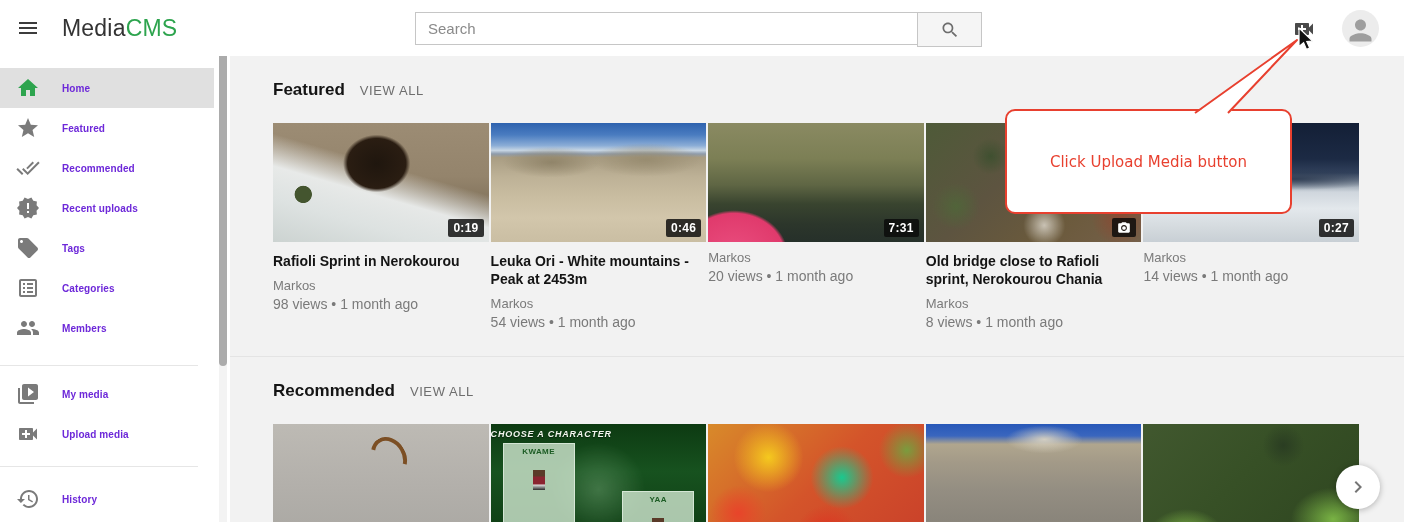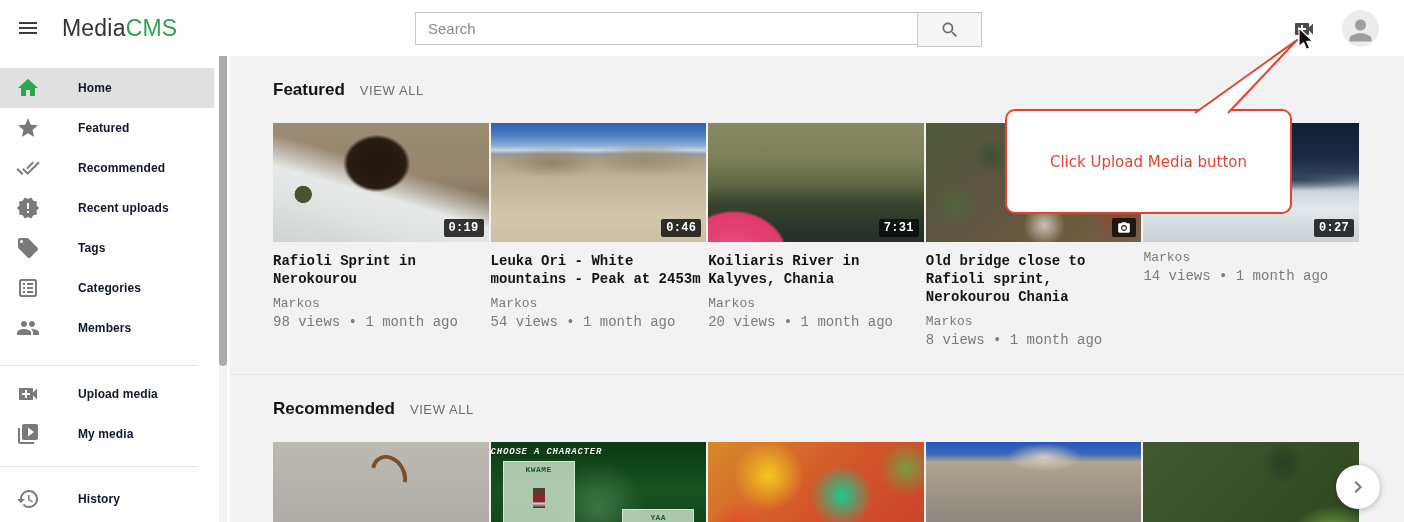--- a/index.html
+++ b/index.html
@@ -28,32 +28,32 @@
   .avatar svg{width:33px;height:33px;margin:4px auto 0;color:#9e9e9e;}
   
   .sidebar{position:absolute;left:0;top:56px;width:230px;height:466px;background:#fff;z-index:10;}
   .scroll-track{position:absolute;right:3px;top:0;width:8px;height:466px;background:#f3f3f3;}
   .scroll-thumb{position:absolute;right:3px;top:-6px;width:8px;height:316px;background:#ababab;border-radius:4px;}
   .side-nav{padding-top:12px;padding-right:16px;}
   .side-item{display:flex;align-items:center;height:40px;padding-left:16px;cursor:pointer;}
   .side-item.active{background:#e0e0e0;}
   .side-item .ic{width:24px;height:24px;color:#7a7a7a;flex:none;}
   .side-item.active .ic{color:var(--green);}
-  .side-item .lbl{margin-left:38px;font-size:12px;color:#0f172a;font-weight:bold;letter-spacing:.1px;}
+  .side-item .lbl{margin-left:22px;font-size:10px;color:#6d28d9;font-weight:bold;letter-spacing:.1px;}
   .side-sep1{border-top:1px solid #e6e6e6;margin:17px 16px 8px 0;}
   .side-sep2{border-top:1px solid #e6e6e6;margin:12px 16px 12px 0;}
   
   .content{position:absolute;left:230px;top:56px;width:1174px;height:466px;background:#f2f2f2;overflow:hidden;}
   .section{padding:0 45px 0 43px;}
   .section.featured{padding-top:24px;padding-bottom:26px;border-bottom:1px solid #e4e4e4;}
   .section.recommended{padding-top:24px;}
   .section-head{display:flex;align-items:baseline;margin-bottom:23px;}
   .section-title{font-size:17px;font-weight:bold;color:#141414;margin:0;}
   .view-all{margin-left:15px;font-size:13px;color:#6e6e6e;letter-spacing:.6px;cursor:pointer;}
-  .cards-row{display:flex;gap:2px;font-family:Liberation Mono, monospace;}
+  .cards-row{display:flex;gap:2px;}
   .card{flex:1 1 0;min-width:0;}
   .thumb{position:relative;height:119px;background:#cfcfcf;cursor:pointer;overflow:hidden;}
   .dur{position:absolute;right:5px;bottom:5px;background:rgba(10,10,10,.82);color:#fff;
     font-size:12px;font-weight:bold;padding:2px 5px;border-radius:2px;letter-spacing:.3px;}
   .dur-icon{padding:3px 5px 2px;}
   .dur-icon svg{width:14px;height:14px;color:#fff;}
   .ctitle{margin-top:10px;font-size:14px;font-weight:bold;color:#141414;line-height:18px;cursor:pointer;}
   .cauthor{margin-top:8px;font-size:13px;color:#7a7a7a;cursor:pointer;}
   .cmeta{margin-top:3px;font-size:14px;color:#7a7a7a;}
   
@@ -192,29 +192,29 @@
     </div>
     <div class="side-item">
       <svg class="ic" viewBox="0 0 24 24" fill="currentColor">
           <path d="M16 11c1.66 0 2.99-1.34 2.99-3S17.66 5 16 5c-1.66 0-3 1.34-3 3s1.34 3 3 3zm-8 0c1.66 0 2.99-1.34 2.99-3S9.66 5 8 5C6.34 5 5 6.34 5 8s1.34 3 3 3zm0 2c-2.33 0-7 1.17-7 3.5V19h14v-2.5c0-2.33-4.67-3.5-7-3.5zm8 0c-.29 0-.62.02-.97.05 1.16.84 1.97 1.97 1.97 3.45V19h6v-2.5c0-2.33-4.67-3.5-7-3.5z"></path>
         </svg>
       <span class="lbl">Members</span>
     </div>
     <div class="side-sep1"></div>
     <div class="side-item">
       <svg class="ic" viewBox="0 0 24 24" fill="currentColor">
+          <path d="M4 6H2v14c0 1.1.9 2 2 2h14v-2H4V6zm16-4H8c-1.1 0-2 .9-2 2v12c0 1.1.9 2 2 2h12c1.1 0 2-.9 2-2V4c0-1.1-.9-2-2-2zm-8 12.5v-9l6 4.5-6 4.5z"></path>
+        </svg>
+      <span class="lbl">My media</span>
+    </div>
+    <div class="side-item">
+      <svg class="ic" viewBox="0 0 24 24" fill="currentColor">
           <path d="M17 10.5V7c0-.55-.45-1-1-1H4c-.55 0-1 .45-1 1v10c0 .55.45 1 1 1h12c.55 0 1-.45 1-1v-3.5l4 4v-11l-4 4zM14 13h-3v3H9v-3H6v-2h3V8h2v3h3v2z"></path>
         </svg>
       <span class="lbl">Upload media</span>
-    </div>
-    <div class="side-item">
-      <svg class="ic" viewBox="0 0 24 24" fill="currentColor">
-          <path d="M4 6H2v14c0 1.1.9 2 2 2h14v-2H4V6zm16-4H8c-1.1 0-2 .9-2 2v12c0 1.1.9 2 2 2h12c1.1 0 2-.9 2-2V4c0-1.1-.9-2-2-2zm-8 12.5v-9l6 4.5-6 4.5z"></path>
-        </svg>
-      <span class="lbl">My media</span>
     </div>
     <div class="side-sep2"></div>
     <div class="side-item">
       <svg class="ic" viewBox="0 0 24 24" fill="currentColor">
           <path d="M13 3c-4.97 0-9 4.03-9 9H1l3.89 3.89.07.14L9 12H6c0-3.87 3.13-7 7-7s7 3.13 7 7-3.13 7-7 7c-1.93 0-3.68-.79-4.94-2.06l-1.42 1.42C8.27 19.99 10.51 21 13 21c4.97 0 9-4.03 9-9s-4.03-9-9-9zm-1 5v5l4.28 2.54.72-1.21-3.5-2.08V8h-1.5z"></path>
         </svg>
       <span class="lbl">History</span>
     </div>
   </div>
   <div class="scroll-track"></div>
@@ -242,21 +242,20 @@
           <span class="dur">0:46</span>
         </div>
         <div class="ctitle">Leuka Ori - White mountains - Peak at 2453m</div>
         <div class="cauthor">Markos</div>
         <div class="cmeta">54 views • 1 month ago</div>
       </div>
       <div class="card">
         <div class="thumb th-f3">
           <span class="dur">7:31</span>
         </div>
-        <div class="ctitle">Koiliaris River in Kalyves, Chania</div>
         <div class="cauthor">Markos</div>
         <div class="cmeta">20 views • 1 month ago</div>
       </div>
       <div class="card">
         <div class="thumb th-f4">
           <span class="dur dur-icon">
             <svg viewBox="0 0 24 24" fill="currentColor">
                 <circle cx="12" cy="12" r="3.2"></circle>
                 <path d="M9 2 7.17 4H4c-1.1 0-2 .9-2 2v12c0 1.1.9 2 2 2h16c1.1 0 2-.9 2-2V6c0-1.1-.9-2-2-2h-3.17L15 2H9zm3 15c-2.76 0-5-2.24-5-5s2.24-5 5-5 5 2.24 5 5-2.24 5-5 5z"></path>
               </svg>

